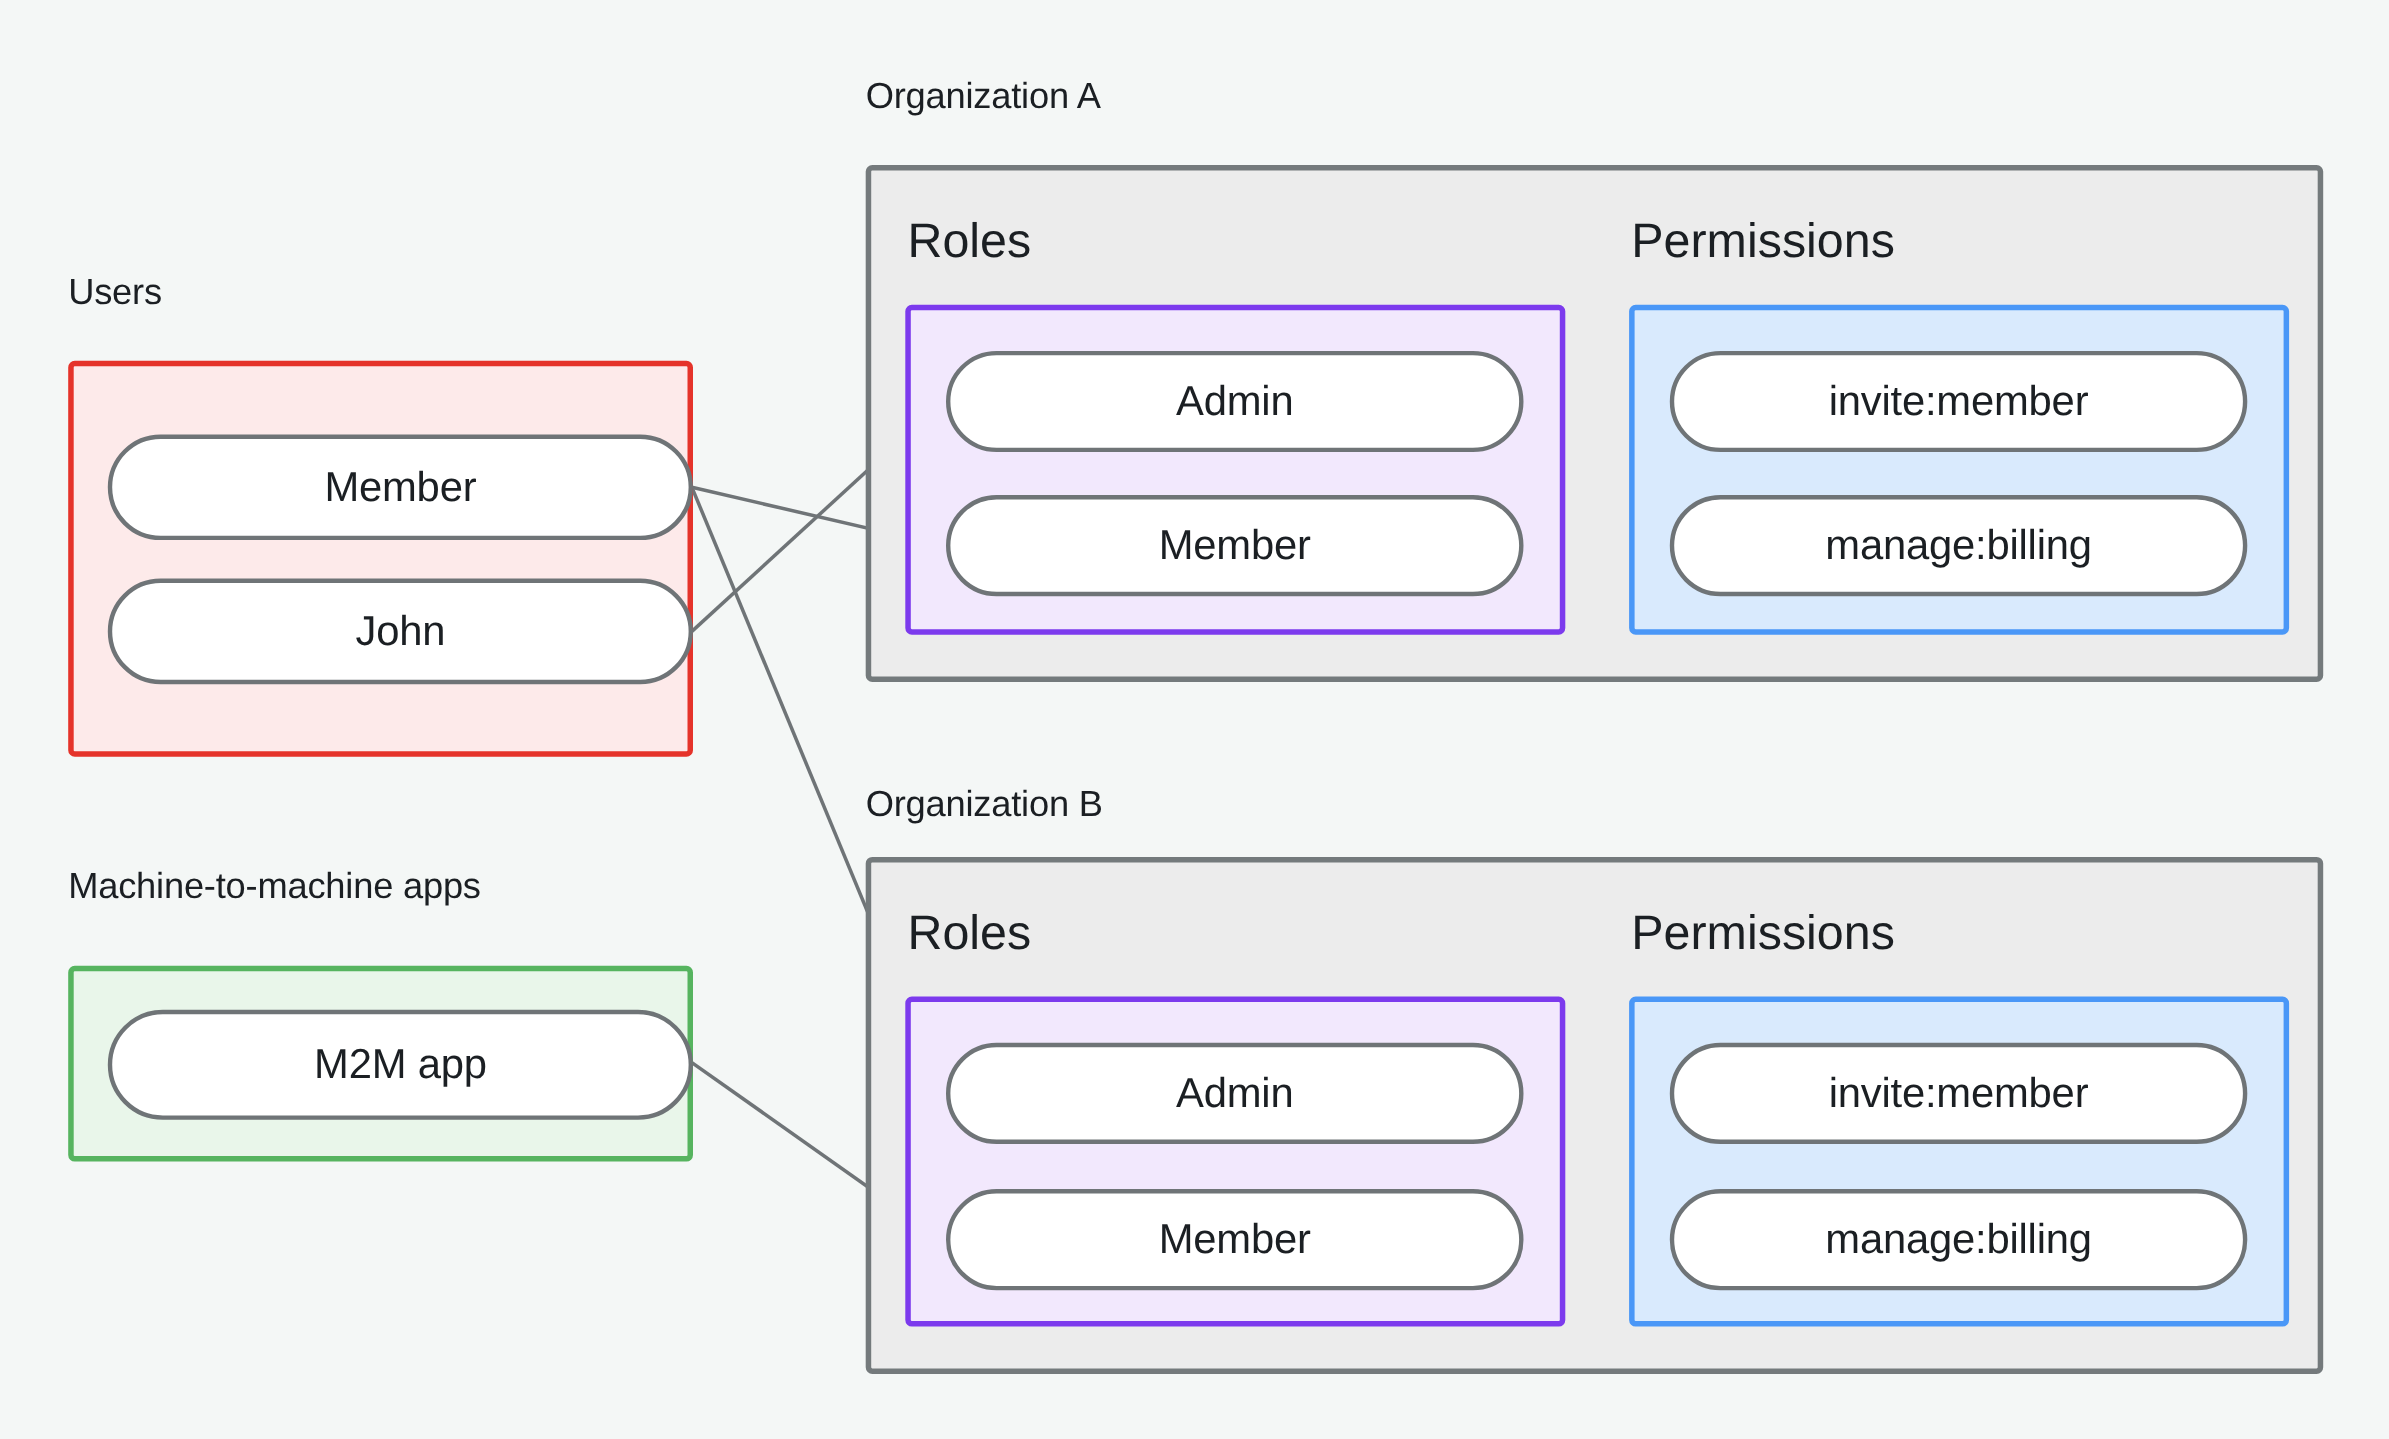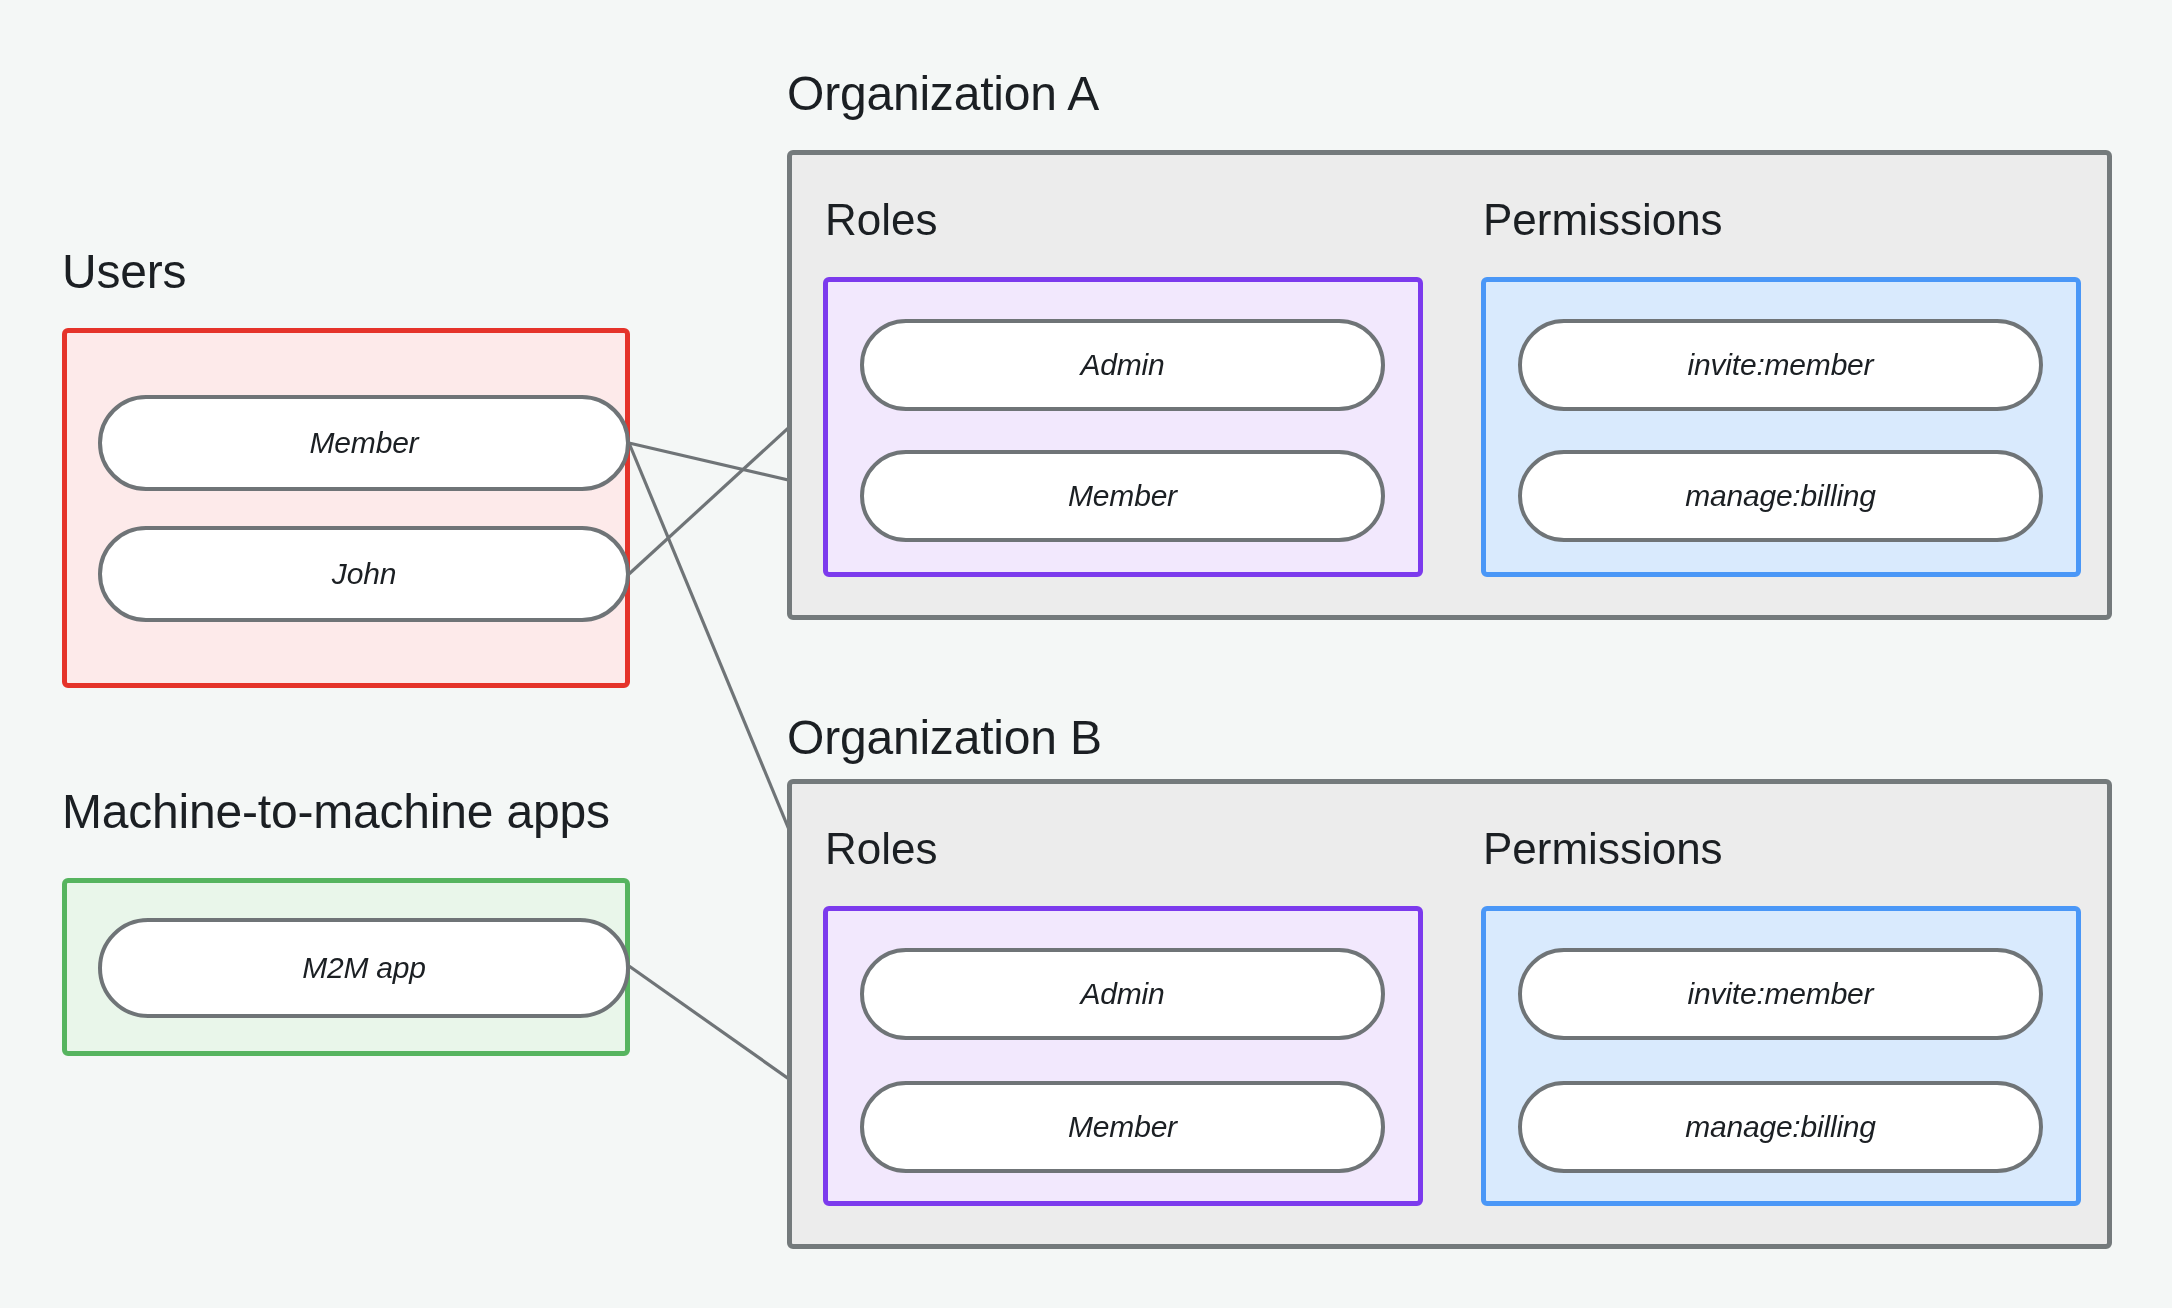--- a/index.html
+++ b/index.html
@@ -14,21 +14,21 @@
     position: relative;
     width: 2172px;
     height: 1308px;
     background: #f4f7f6;
     overflow: hidden;
   }
 
   
   .caption {
     position: absolute;
-    font-size: 48px;
+    font-size: 33px;
     color: #1b1f23;
     font-weight: 400;
     letter-spacing: -0.2px;
     white-space: nowrap;
     line-height: 1;
   }
 
   
   .group-box {
     position: absolute;
@@ -53,25 +53,24 @@
   
   .pill {
     position: absolute;
     box-sizing: border-box;
     background: #ffffff;
     border: 4px solid #6f7477;
     border-radius: 999px;
     display: flex;
     align-items: center;
     justify-content: center;
-    font-size: 30px;
+    font-size: 38px;
     color: #1b1f23;
     letter-spacing: -0.2px;
     white-space: nowrap;
-    font-style: italic;
   }
 
   
   #edges {
     position: absolute;
     left: 0;
     top: 0;
     width: 2172px;
     height: 1308px;
     pointer-events: none;

